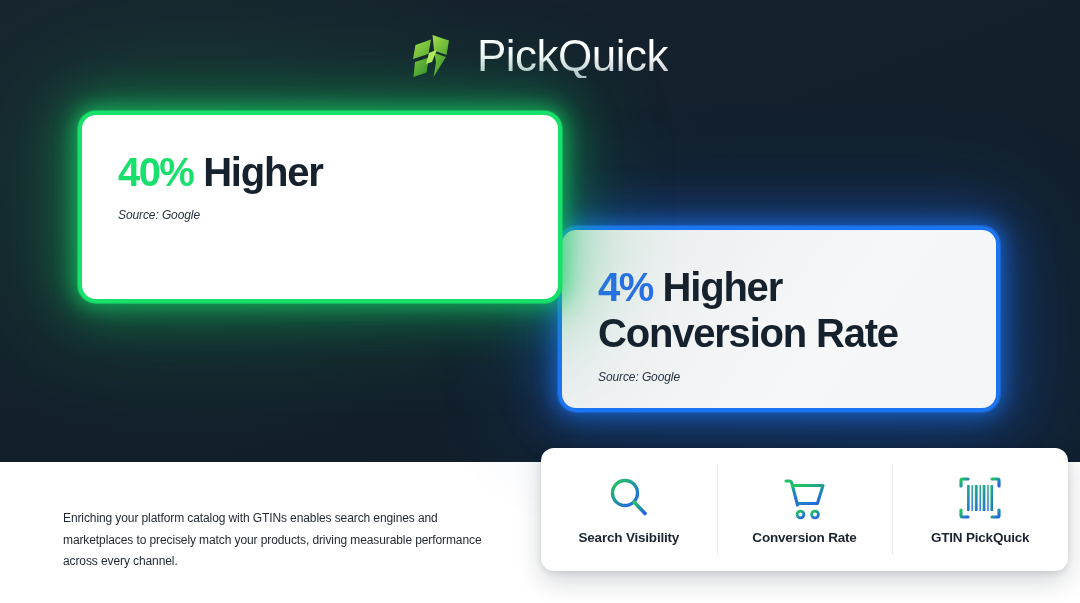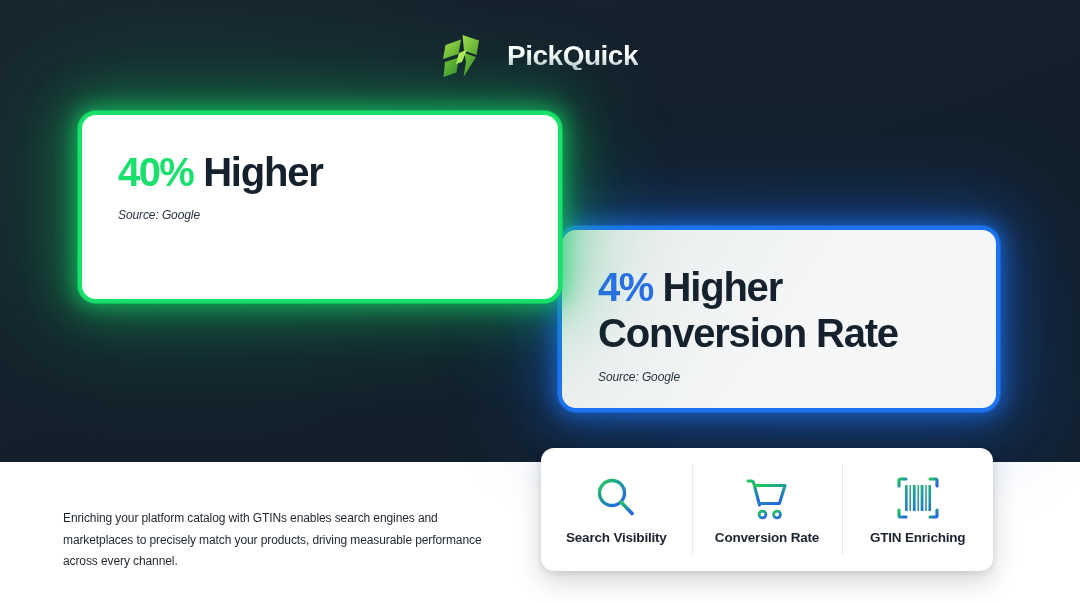--- a/index.html
+++ b/index.html
@@ -34,22 +34,22 @@
     justify-content: center;
     gap: 14px;
     height: 56px;
   }
   .brand-mark {
     width: 40px;
     height: 44px;
     display: block;
   }
   .brand-name {
-    font-size: 28px;
-    font-weight: 700;
+    font-size: 44px;
+    font-weight: 400;
     letter-spacing: -0.5px;
     background: linear-gradient(180deg, #ffffff 0%, #ffffff 45%, #b9c3cc 100%);
     -webkit-background-clip: text;
     background-clip: text;
     color: transparent;
     line-height: 1;
     margin-left: 11px;
   }
 
   
@@ -133,21 +133,21 @@
     color: #1f2630;
     letter-spacing: -0.1px;
     z-index: 4;
   }
 
   
   .feature-panel {
     position: absolute;
     left: 541px;
     top: 448px;
-    width: 452px;
+    width: 527px;
     height: 123px;
     background: #ffffff;
     border-radius: 13px;
     box-shadow: 0 10px 26px rgba(10,22,36,0.18), 0 2px 6px rgba(10,22,36,0.10);
     display: flex;
     align-items: stretch;
     z-index: 5;
   }
   .feature {
     flex: 1 1 0;
@@ -287,17 +287,17 @@
             <rect x="10.0" y="10" width="2.6" height="26" rx="0.6"></rect>
             <rect x="14.4" y="10" width="1.5" height="26" rx="0.6"></rect>
             <rect x="17.8" y="10" width="2.8" height="26" rx="0.6"></rect>
             <rect x="22.4" y="10" width="1.5" height="26" rx="0.6"></rect>
             <rect x="25.6" y="10" width="2.8" height="26" rx="0.6"></rect>
             <rect x="30.2" y="10" width="1.5" height="26" rx="0.6"></rect>
             <rect x="33.4" y="10" width="2.6" height="26" rx="0.6"></rect>
           </g>
         </svg>
       </span>
-      <span class="flabel">GTIN Enriching</span>
+      <span class="flabel">GTIN PickQuick</span>
     </div>
 
   </div>
 </div>
 
 </body></html>

